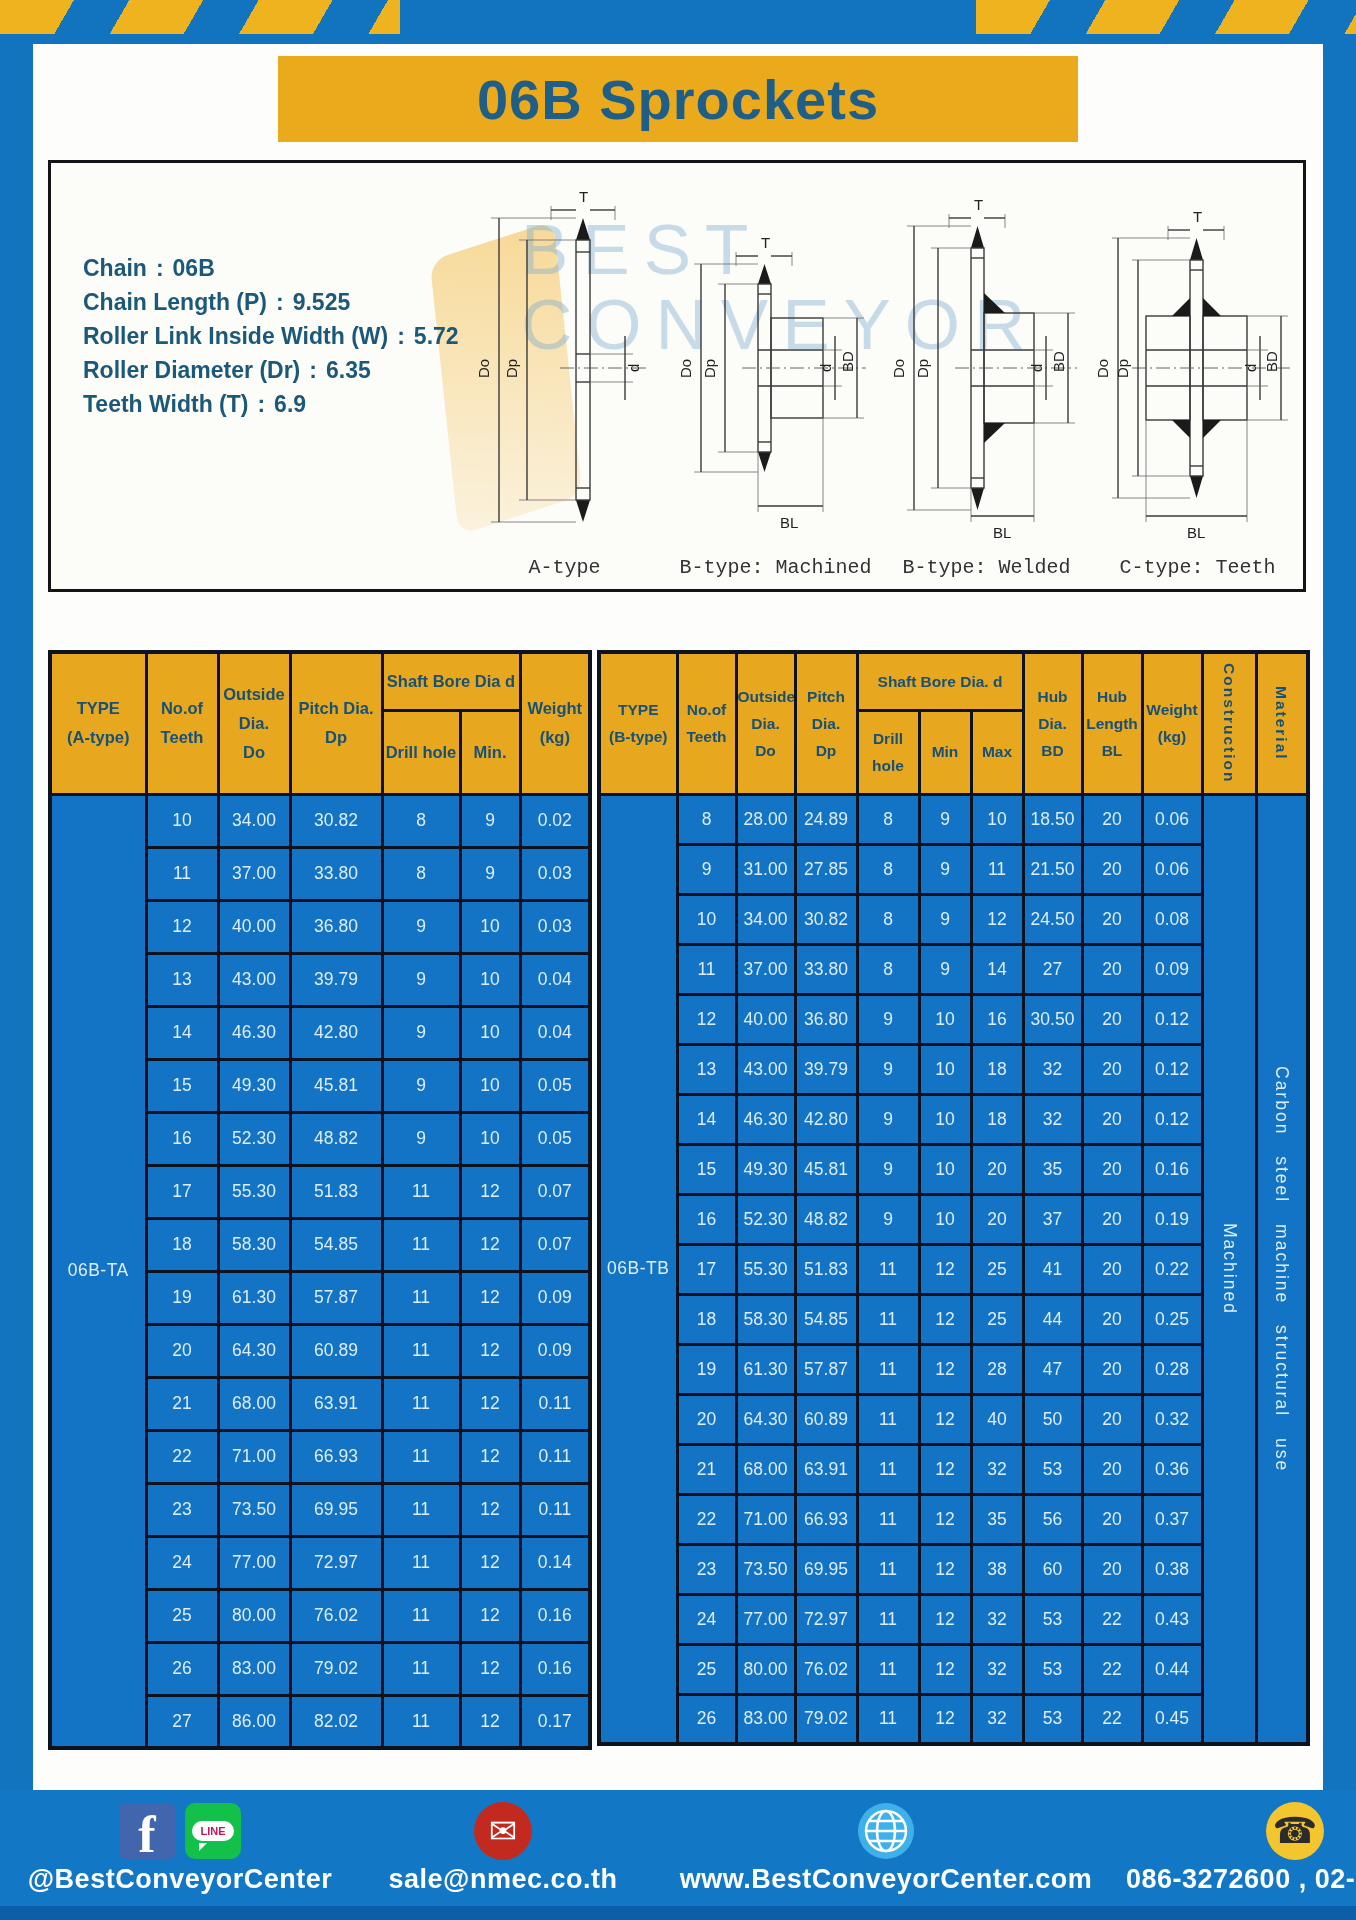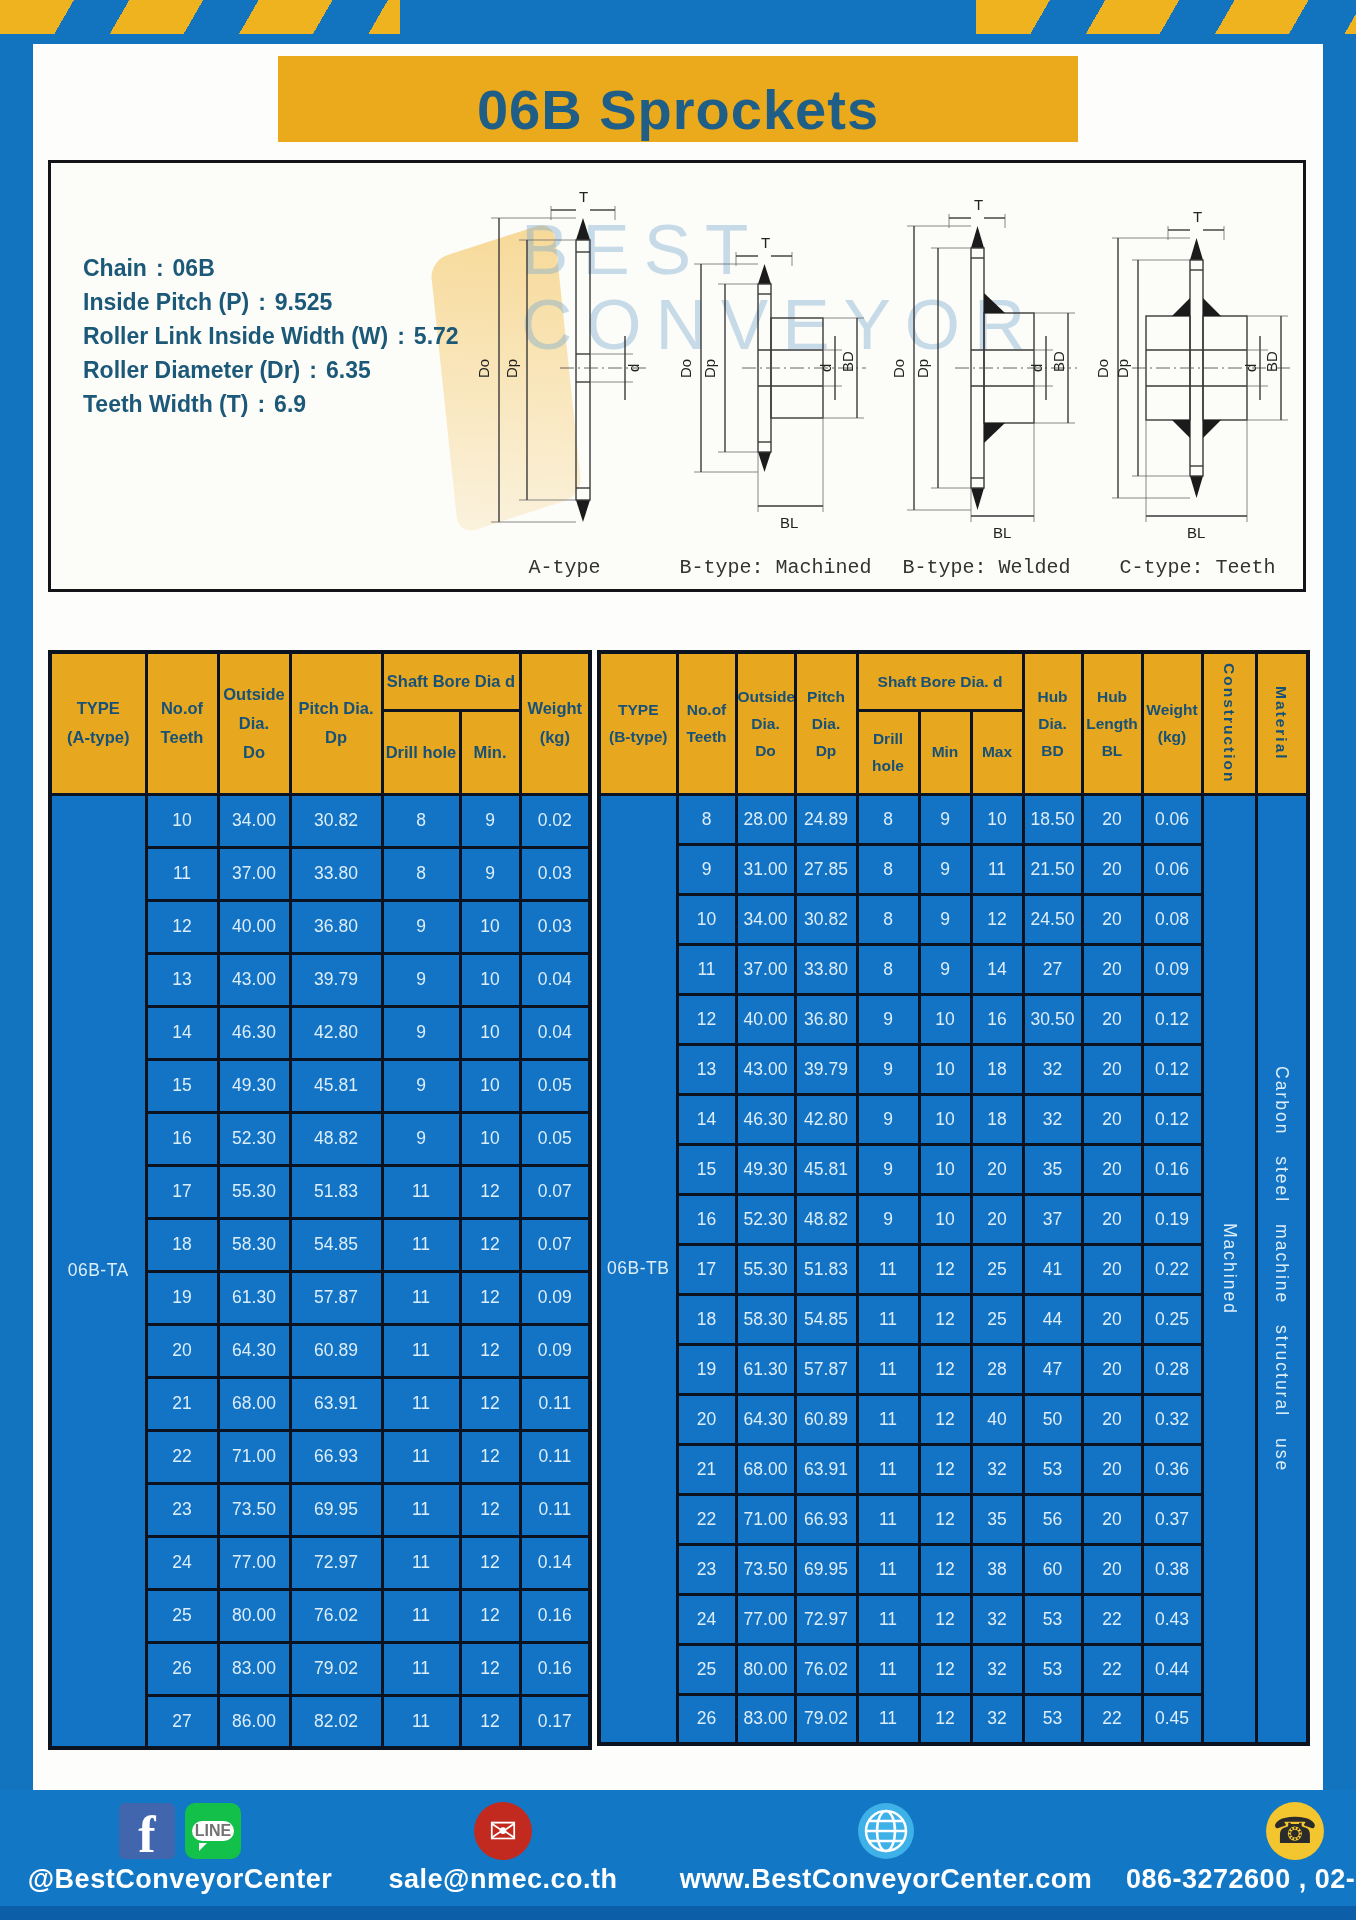--- a/index.html
+++ b/index.html
@@ -11,21 +11,21 @@
   
   .stripe{position:absolute;top:0;height:34px;}
   .stripe.left{left:0;width:400px;
     background:repeating-linear-gradient(120deg,#efb31f 0 64px,rgba(0,0,0,0) 64px 112px);}
   .stripe.right{right:0;width:380px;
     background:repeating-linear-gradient(120deg,#efb31f 0 64px,rgba(0,0,0,0) 64px 112px);}
   .page-white{position:absolute;left:33px;top:44px;width:1290px;height:1746px;background:#fdfdfc;}
 
   
   .title-box{position:absolute;left:278px;top:56px;width:800px;height:86px;background:#eba91c;
-    display:flex;align-items:flex-end;justify-content:center;}
+    display:flex;align-items:center;justify-content:center;}
   .title-box h1{margin:0;font-size:56px;font-weight:bold;color:#1f5e86;letter-spacing:1px;}
 
   
   .diagram-box{position:absolute;left:48px;top:160px;width:1258px;height:432px;
     background:#fcfcf9;border:3px solid #131417;box-sizing:border-box;}
   .spec-lines{position:absolute;left:32px;top:88px;z-index:3;}
   .spec-line{font-size:23px;font-weight:bold;color:#1c5878;line-height:34px;white-space:nowrap;}
   .spec-line .sep{padding:0 9px;}
   .watermark{position:absolute;left:470px;top:50px;width:680px;z-index:1;text-align:left;
     color:rgba(125,172,207,0.42);font-weight:normal;line-height:1.05;letter-spacing:14px;
@@ -74,21 +74,21 @@
   .g1{flex:0 0 360px;} .g2{flex:0 0 286px;} .g3{flex:0 0 480px;} .g4{flex:1;}
   .f-icons{display:flex;gap:10px;align-items:center;height:58px;}
   .f-text{color:#ffffff;font-size:27px;font-weight:bold;letter-spacing:0.5px;white-space:nowrap;}
   .fb-icon{width:56px;height:56px;background:#4166ad;border-radius:6px;color:#fff;
     display:flex;align-items:flex-end;justify-content:center;
     font-family:"Liberation Serif",serif;font-size:52px;font-weight:bold;line-height:0.92;}
   .line-icon{width:56px;height:56px;background:#12c04a;border-radius:10px;
     display:flex;align-items:center;justify-content:center;position:relative;}
   .line-bubble{width:42px;height:20px;background:#fff;border-radius:14px;
     display:flex;align-items:center;justify-content:center;
-    font-size:16px;font-weight:bold;color:#737373;letter-spacing:0;}
+    font-size:11px;font-weight:bold;color:#be185d;letter-spacing:0;}
   .line-tail{position:absolute;left:14px;bottom:8px;width:0;height:0;
     border-left:8px solid #fff;border-bottom:8px solid transparent;}
   .round-icon{width:58px;height:58px;border-radius:50%;display:flex;align-items:center;justify-content:center;}
   .email-icon{background:#c22a20;color:#fff;font-size:34px;}
   .phone-icon{background:#f3c52e;color:#2b2b2b;font-size:36px;}
 </style>
 </head>
 <body>
 
 <div class="stripe left"></div>
@@ -105,21 +105,21 @@
   <div class="watermark">
     <div>BEST</div>
     <div>CONVEYOR</div>
   </div>
 
   <div class="spec-lines">
     <div class="spec-line">
       <span>Chain</span><span class="sep">:</span><span>06B</span>
     </div>
     <div class="spec-line">
-      <span>Inside Pitch (P)</span><span class="sep">:</span><span>9.525</span>
+      <span>Chain Length (P)</span><span class="sep">:</span><span>9.525</span>
     </div>
     <div class="spec-line">
       <span>Roller Link Inside Width (W)</span><span class="sep">:</span><span>5.72</span>
     </div>
     <div class="spec-line">
       <span>Roller Diameter (Dr)</span><span class="sep">:</span><span>6.35</span>
     </div>
     <div class="spec-line">
       <span>Teeth Width (T)</span><span class="sep">:</span><span>6.9</span>
     </div>

